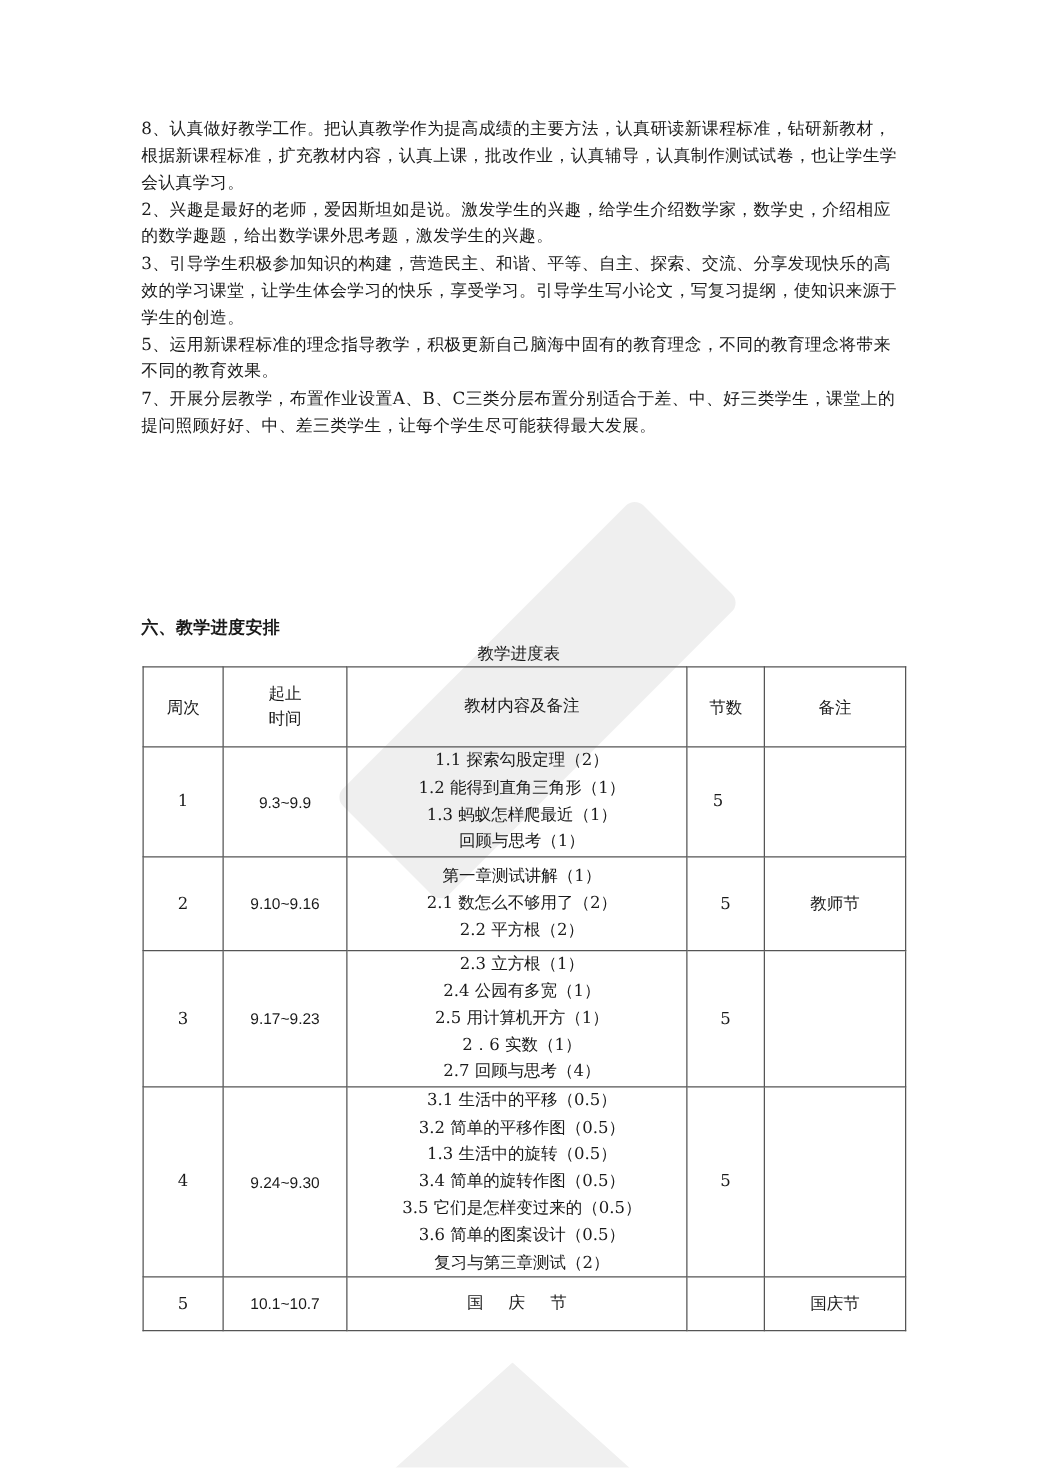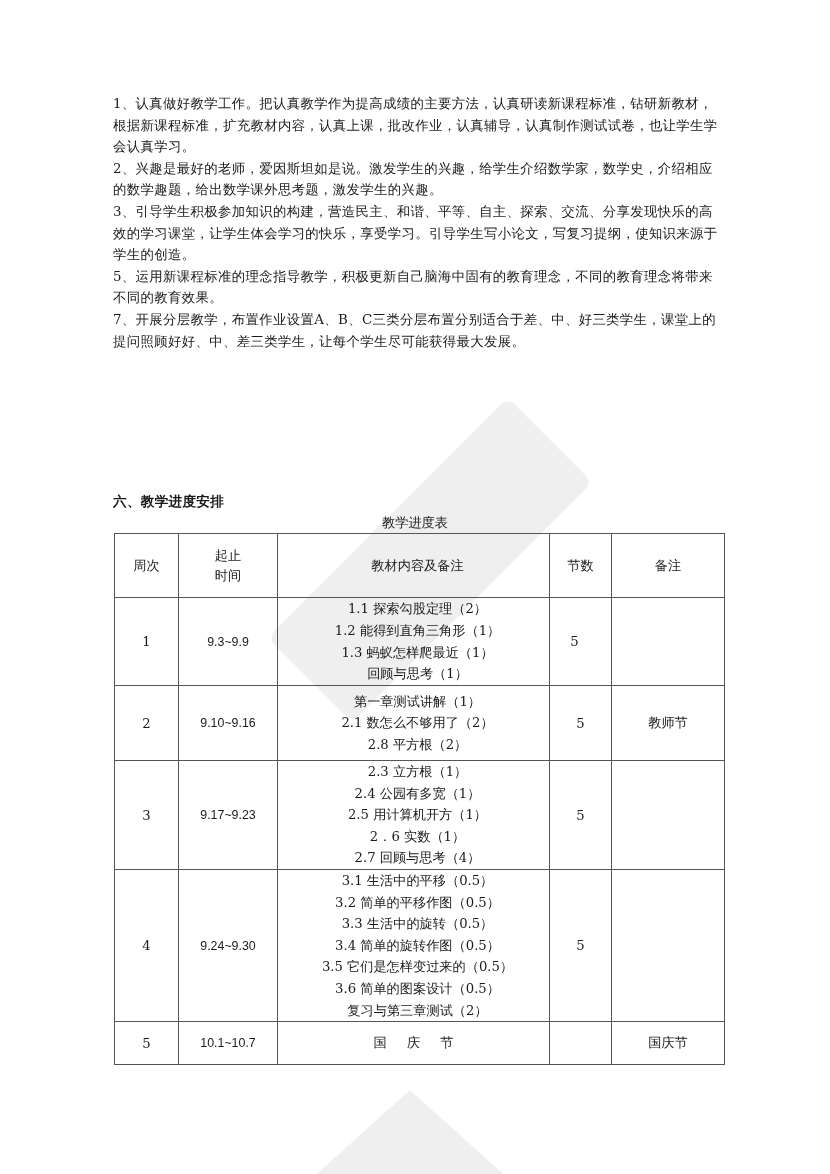--- a/index.html
+++ b/index.html
@@ -59,21 +59,21 @@
 <svg class="watermark" viewBox="0 0 460 460">
   <g transform="rotate(-45 230 230)" fill="#000">
     <rect x="60" y="170" width="340" height="120" rx="10"></rect>
   </g>
 </svg>
 <svg class="watermark2" viewBox="0 0 200 90">
   <polygon points="100,0 200,90 0,90" fill="#000"></polygon>
 </svg>
 
 <div class="para-block">
-  <p class="para">1、认真做好教学工作。把认真教学作为提高成绩的主要方法，认真研读新课程标准，钻研新教材，根据新课程标准，扩充教材内容，认真上课，批改作业，认真辅导，认真制作测试试卷，也让学生学会认真学习。</p>
+  <p class="para">8、认真做好教学工作。把认真教学作为提高成绩的主要方法，认真研读新课程标准，钻研新教材，根据新课程标准，扩充教材内容，认真上课，批改作业，认真辅导，认真制作测试试卷，也让学生学会认真学习。</p>
   <p class="para">2、兴趣是最好的老师，爱因斯坦如是说。激发学生的兴趣，给学生介绍数学家，数学史，介绍相应的数学趣题，给出数学课外思考题，激发学生的兴趣。</p>
   <p class="para">3、引导学生积极参加知识的构建，营造民主、和谐、平等、自主、探索、交流、分享发现快乐的高效的学习课堂，让学生体会学习的快乐，享受学习。引导学生写小论文，写复习提纲，使知识来源于学生的创造。</p>
   <p class="para">5、运用新课程标准的理念指导教学，积极更新自己脑海中固有的教育理念，不同的教育理念将带来不同的教育效果。</p>
   <p class="para">7、开展分层教学，布置作业设置A、B、C三类分层布置分别适合于差、中、好三类学生，课堂上的提问照顾好好、中、差三类学生，让每个学生尽可能获得最大发展。</p>
 </div>
 
 <div class="section-heading">六、教学进度安排</div>
 <div class="table-caption">教学进度表</div>
 
 <table class="schedule">
@@ -101,21 +101,21 @@
     <td class="c-lessons"><span class="lessons-shift">5</span></td>
     <td class="c-note"></td>
   </tr>
 
   <tr class="row2">
     <td class="c-week">2</td>
     <td class="c-date">9.10~9.16</td>
     <td class="c-content">
       <span class="content-line">第一章测试讲解（1）</span>
       <span class="content-line">2.1 数怎么不够用了（2）</span>
-      <span class="content-line">2.8 平方根（2）</span>
+      <span class="content-line">2.2 平方根（2）</span>
     </td>
     <td class="c-lessons">5</td>
     <td class="c-note">教师节</td>
   </tr>
 
   <tr class="row3">
     <td class="c-week">3</td>
     <td class="c-date">9.17~9.23</td>
     <td class="c-content">
       <span class="content-line">2.3 立方根（1）</span>
@@ -127,21 +127,21 @@
     <td class="c-lessons">5</td>
     <td class="c-note"></td>
   </tr>
 
   <tr class="row4">
     <td class="c-week">4</td>
     <td class="c-date">9.24~9.30</td>
     <td class="c-content">
       <span class="content-line">3.1 生活中的平移（0.5）</span>
       <span class="content-line">3.2 简单的平移作图（0.5）</span>
-      <span class="content-line">3.3 生活中的旋转（0.5）</span>
+      <span class="content-line">1.3 生活中的旋转（0.5）</span>
       <span class="content-line">3.4 简单的旋转作图（0.5）</span>
       <span class="content-line">3.5 它们是怎样变过来的（0.5）</span>
       <span class="content-line">3.6 简单的图案设计（0.5）</span>
       <span class="content-line">复习与第三章测试（2）</span>
     </td>
     <td class="c-lessons">5</td>
     <td class="c-note"></td>
   </tr>
 
   <tr class="row5">

